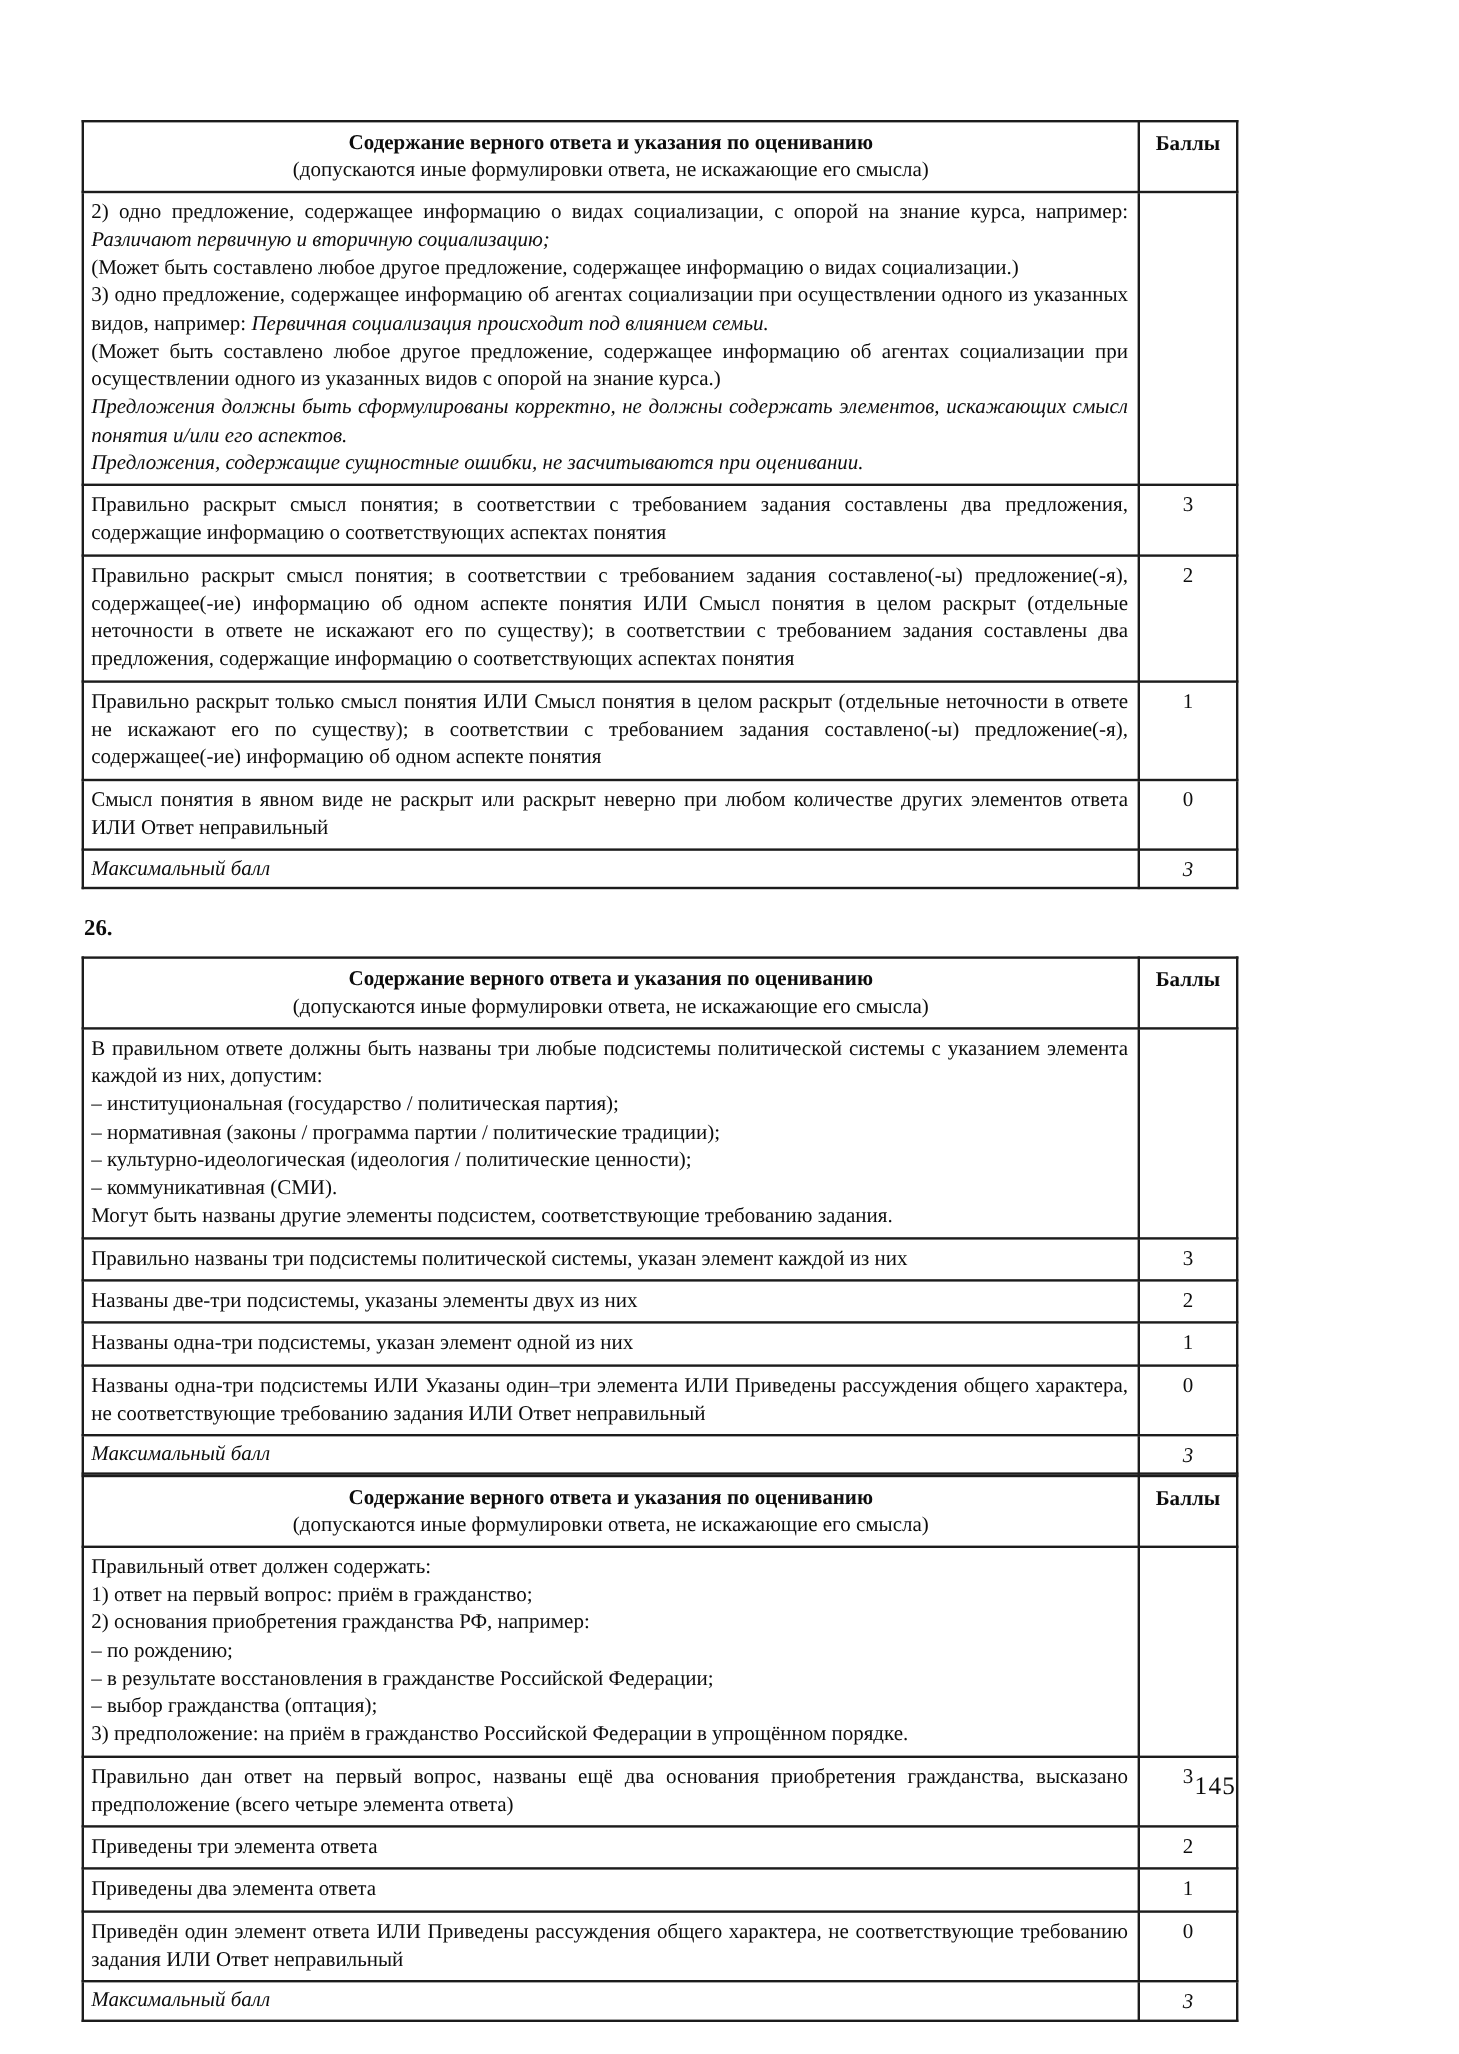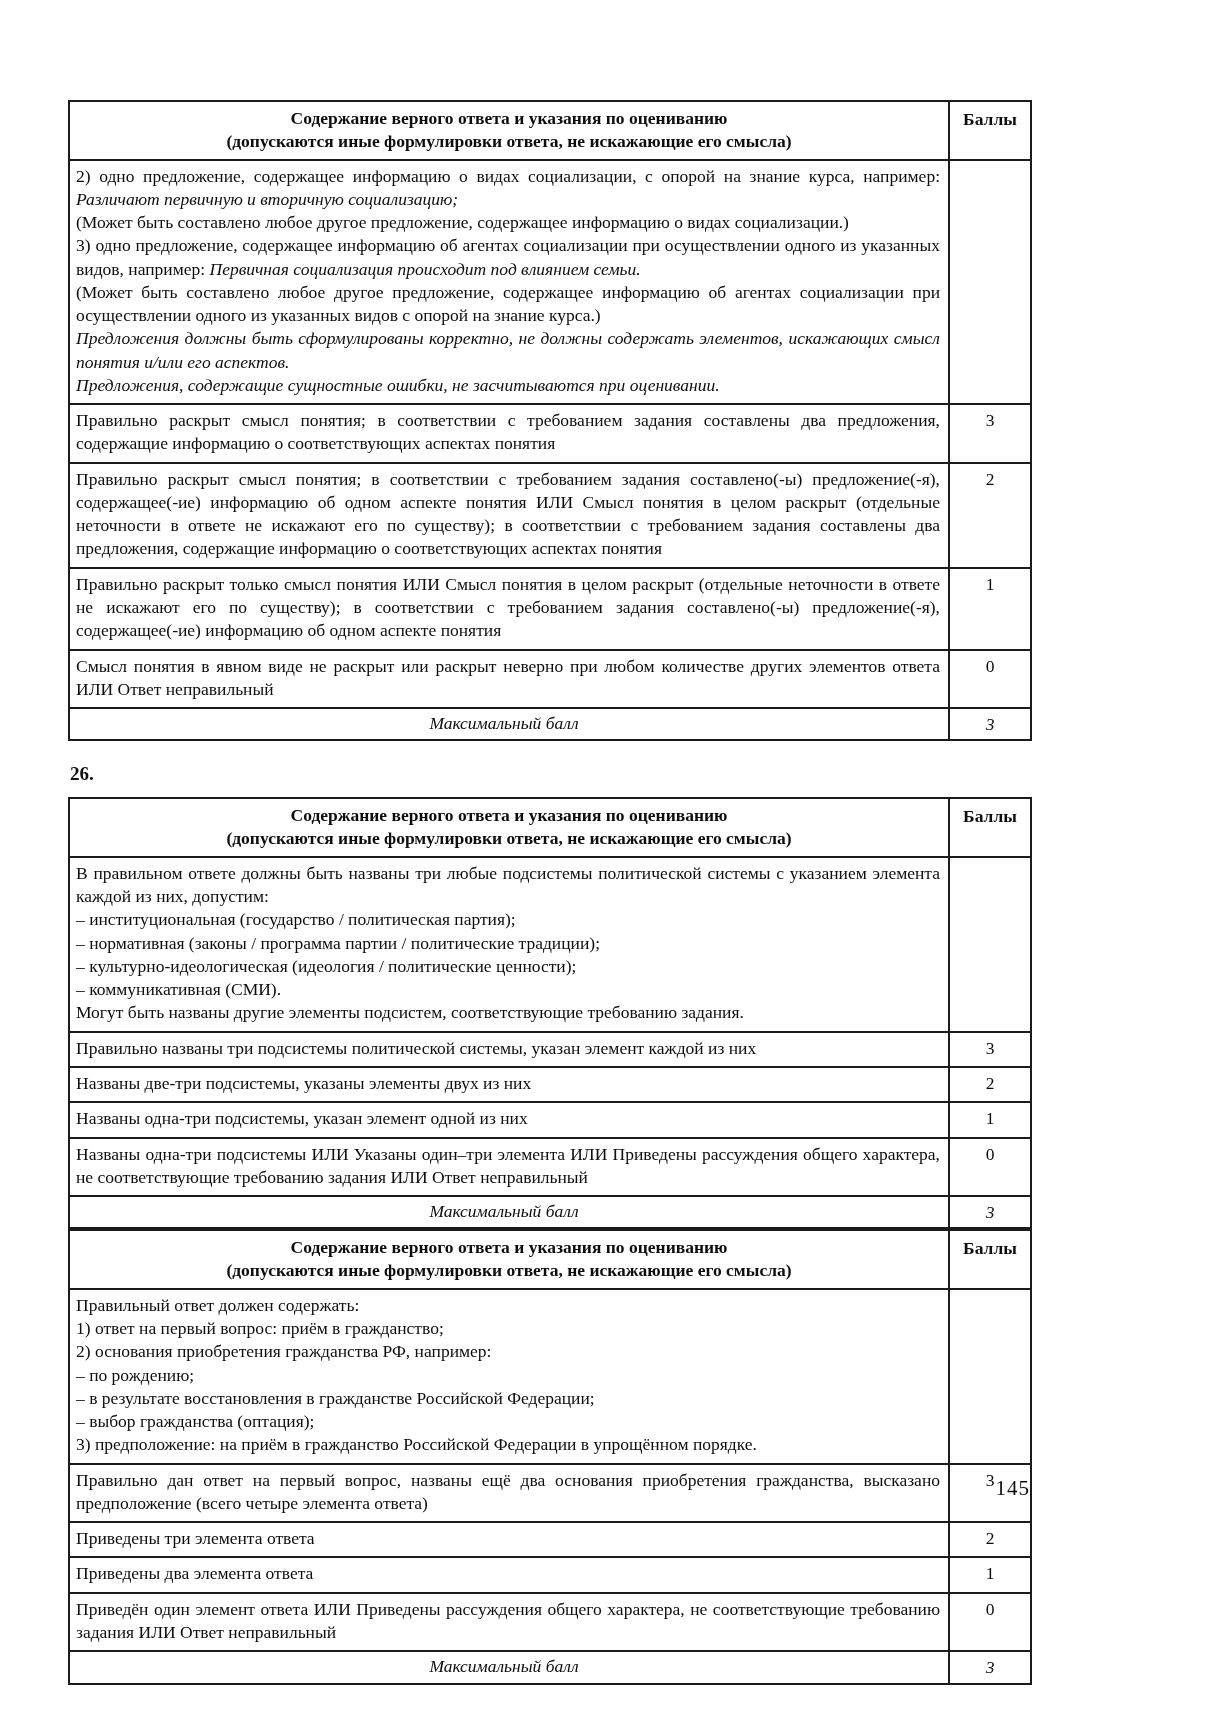--- a/index.html
+++ b/index.html
@@ -31,21 +31,21 @@
     border: 2px solid #1c1c1c;
   }
   col.c-score { width: 82px; }
   th.content-h {
     font-weight: bold;
     text-align: center;
     font-size: 17.5px;
     line-height: 1.3;
     padding: 5px 12px 6px;
   }
-  th.content-h .h-sub { font-weight: bold; }
+  th.content-h .h-sub { font-weight: normal; }
   th.score-h {
     font-weight: bold;
     vertical-align: top;
     font-size: 17.5px;
     padding-top: 7px;
   }
   td.cell-content {
     padding: 4px 8px 6px 6px;
     font-size: 17.5px;
     line-height: 1.33;
@@ -55,21 +55,21 @@
   }
   td.cell-content .para { margin: 0; }
   td.cell-score {
     text-align: center;
     vertical-align: top;
     font-size: 17.5px;
     padding-top: 5px;
   }
   .it { font-style: italic; }
   td.cell-content.max {
-    text-align: center;
+    text-align: left;
     font-style: italic;
     padding-right: 16px;
     padding-top: 3px;
     padding-bottom: 4px;
   }
   td.cell-score.max { font-style: italic; }
   .section-label {
     font-weight: bold;
     font-size: 19px;
     margin: 22px 0 12px 2px;

